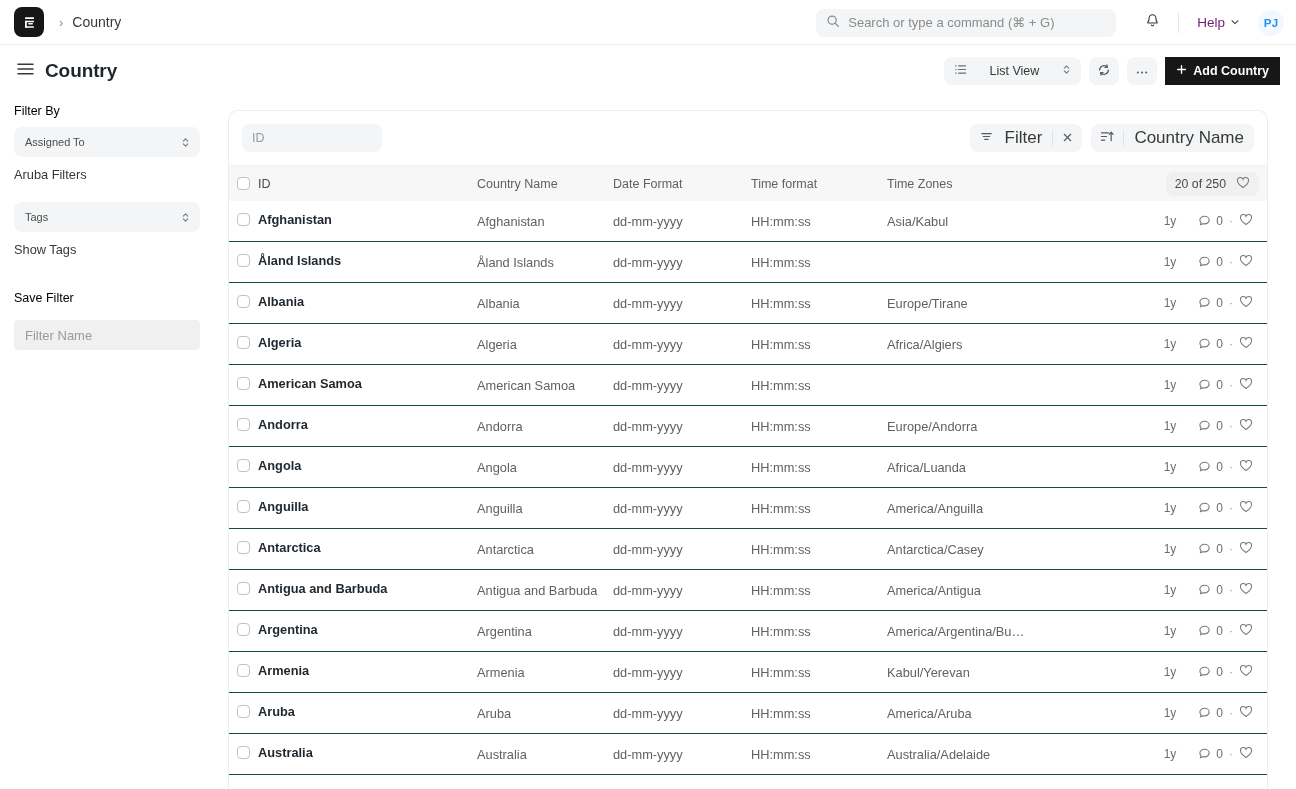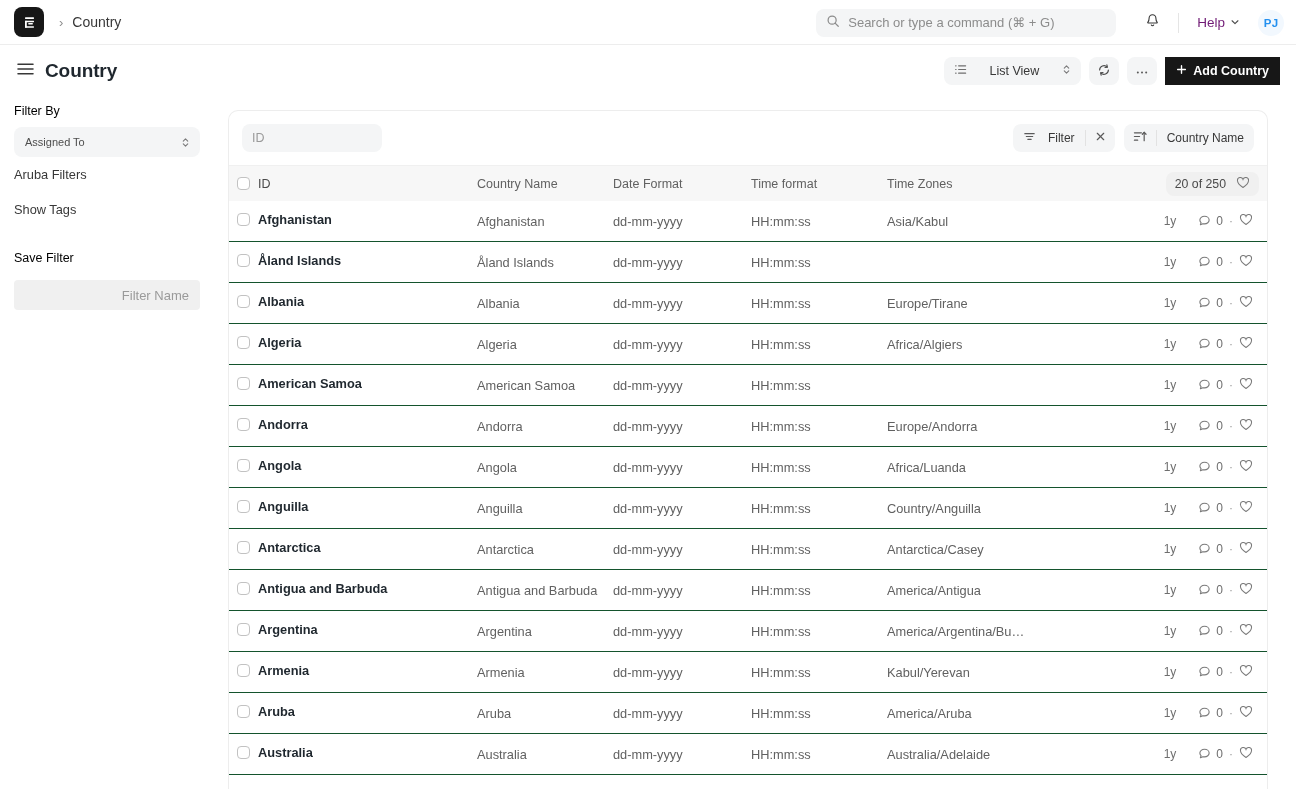--- a/index.html
+++ b/index.html
@@ -103,21 +103,21 @@
     font-family: inherit;
   }
   .id-input::placeholder { color: #9a9a9a; }
   .filter-right { position: absolute; right: 13px; display: flex; align-items: center; gap: 9px; }
   .seg {
     height: 28px; border-radius: 8px; background: #f4f5f6;
     display: flex; align-items: center; overflow: hidden;
   }
   .seg-item {
     display: flex; align-items: center; gap: 12px; height: 28px;
-    padding: 0 10px; font-size: 12px; color: #383838; cursor: pointer;
+    padding: 0 10px; font-size: 17px; color: #383838; cursor: pointer;
   }
   .seg-sep { width: 1px; height: 16px; background: #e2e2e2; }
 
   
   .thead {
     height: 36px; background: #f7f7f7;
     border-top: 1px solid #f0f0f0;
     display: flex; align-items: center;
     font-size: 12.5px; color: #4a4a4a;
     position: relative;
@@ -168,21 +168,20 @@
     height: 30px; border-radius: 8px; background: #f4f5f6;
     display: flex; align-items: center; position: relative;
     padding: 0 11px; font-size: 11px; color: #4d4d4d; cursor: pointer;
     margin-bottom: 10px;
   }
   .select .chev { position: absolute; right: 10px; display: flex; flex-direction: column; gap: 2px; }
   .filter-name {
     width: 100%; height: 30px; border-radius: 4px; background: #f0f0f0;
     border: none; outline: none; padding: 0 11px; font-size: 13px; color: #383838;
     font-family: inherit;
-    text-align: right;
   }
   .filter-name::placeholder { color: #9a9a9a; } .sp-20 { height: 20px; } .sp-6 { height: 6px; }
 </style>
 </head>
 <body>
 
 <div class="navbar">
   <div class="logo">
     <svg width="15" height="15" viewBox="0 0 16 16" fill="none">
       <rect x="3.2" y="2.4" width="9.6" height="1.9" rx="0.5" fill="#fff"></rect>
@@ -306,20 +305,29 @@
         <polyline points="2.5,5.5 5,3 7.5,5.5"></polyline>
           <polyline points="2.5,8.5 5,11 7.5,8.5"></polyline>
       </svg>
     </span>
   </div>
 
 
   <a class="side-link">Aruba Filters</a>
   <div class="sp-20"></div>
 
+  <div class="select">
+    <span>Tags</span>
+    <span class="chev">
+      <svg width="9" height="13" viewBox="0 0 10 14" fill="none" stroke="#7a7a7a" stroke-width="1.2" stroke-linecap="round" stroke-linejoin="round">
+        <polyline points="2.5,5.5 5,3 7.5,5.5"></polyline>
+          <polyline points="2.5,8.5 5,11 7.5,8.5"></polyline>
+      </svg>
+    </span>
+  </div>
 
   <a class="side-link">Show Tags</a>
 
   <div style="height:34px"></div>
   <div class="side-label">Save Filter</div>
   <div class="sp-6"></div>
   <input class="filter-name" placeholder="Filter Name" style="">
 </div>
 
 <div class="card">
@@ -566,21 +574,21 @@
         </div>
       </div>
       <div class="row">
         <div class="c-check nudge">
           <div class="cbx"></div>
         </div>
         <div class="c-id nudge">Anguilla</div>
         <div class="c-name">Anguilla</div>
         <div class="c-date">dd-mm-yyyy</div>
         <div class="c-time">HH:mm:ss</div>
-        <div class="c-tz">Country/Anguilla</div>
+        <div class="c-tz">America/Anguilla</div>
         <div class="row-right">
           <span class="age">1y</span>
           <span class="cmt">
             <span><svg width="13" height="13" viewBox="0 0 14 14" fill="none" stroke="#7a7a7a" stroke-width="1.2" stroke-linejoin="round">
                 <path d="M12 7.6c0 2.3-2.2 4.1-5 4.1-.6 0-1.2-.1-1.7-.2L2.6 12.6l.7-2.2A4 4 0 0 1 2 7.6C2 5.3 4.2 3.5 7 3.5s5 1.8 5 4.1z"></path>
               </svg></span>
             <span>0</span>
           </span>
           <span class="dot">·</span>
           <span class="heart-btn">

